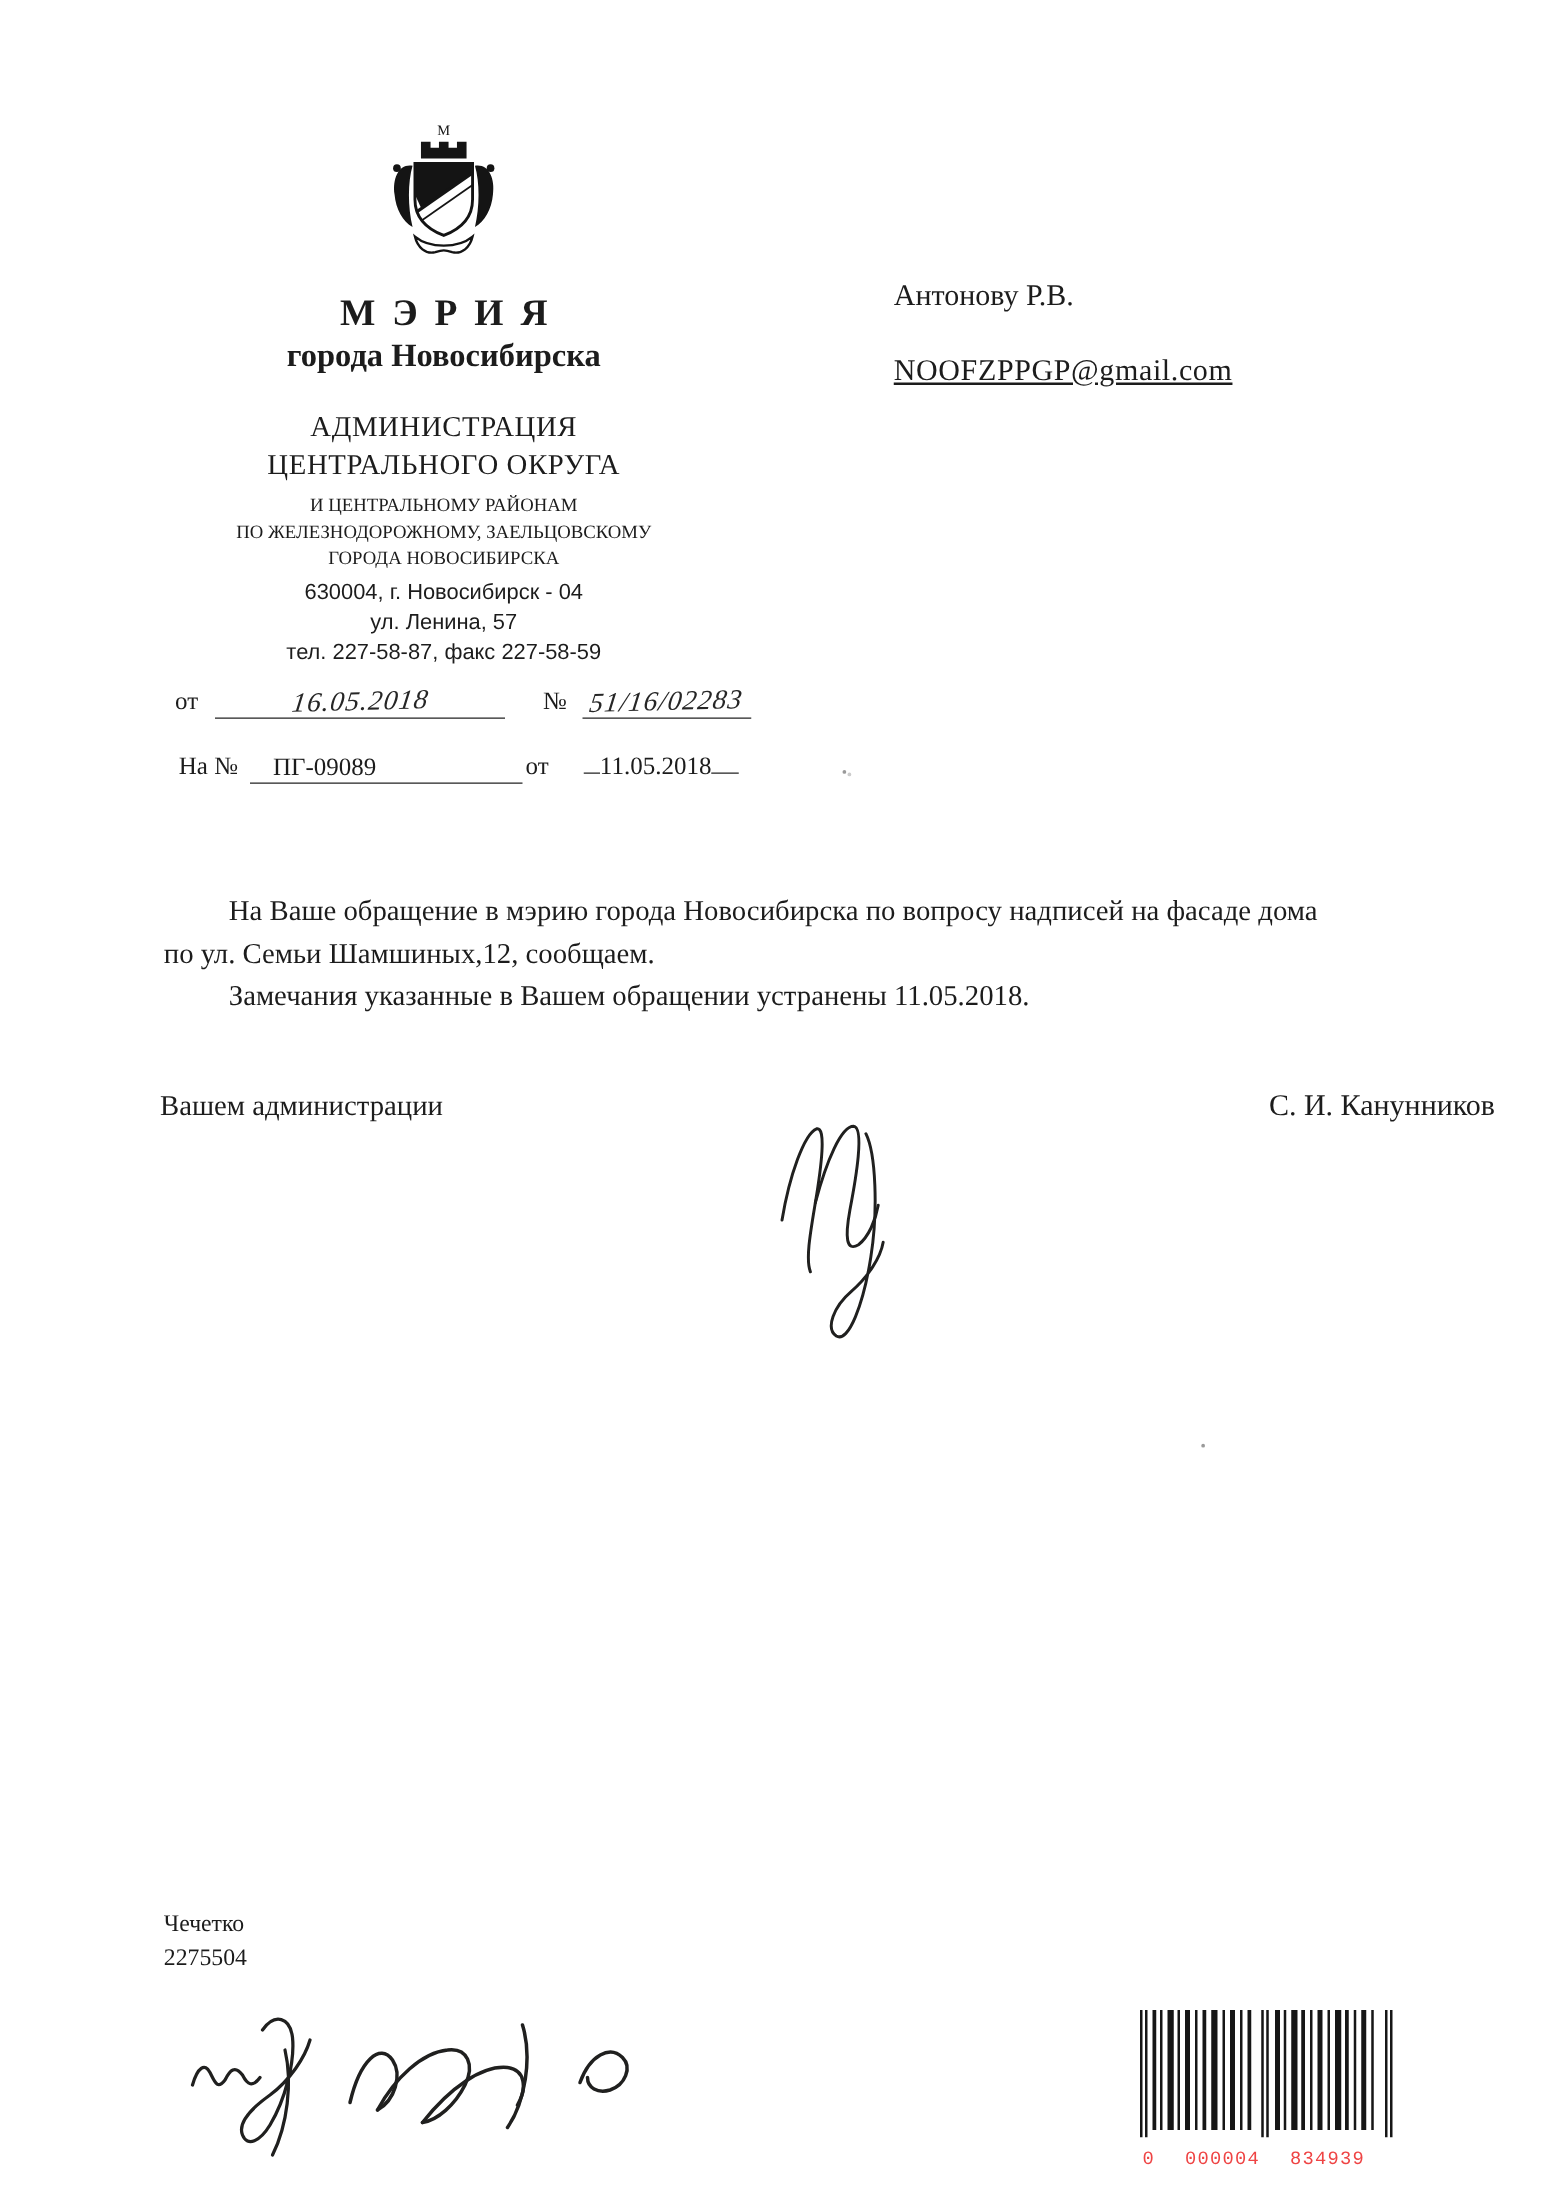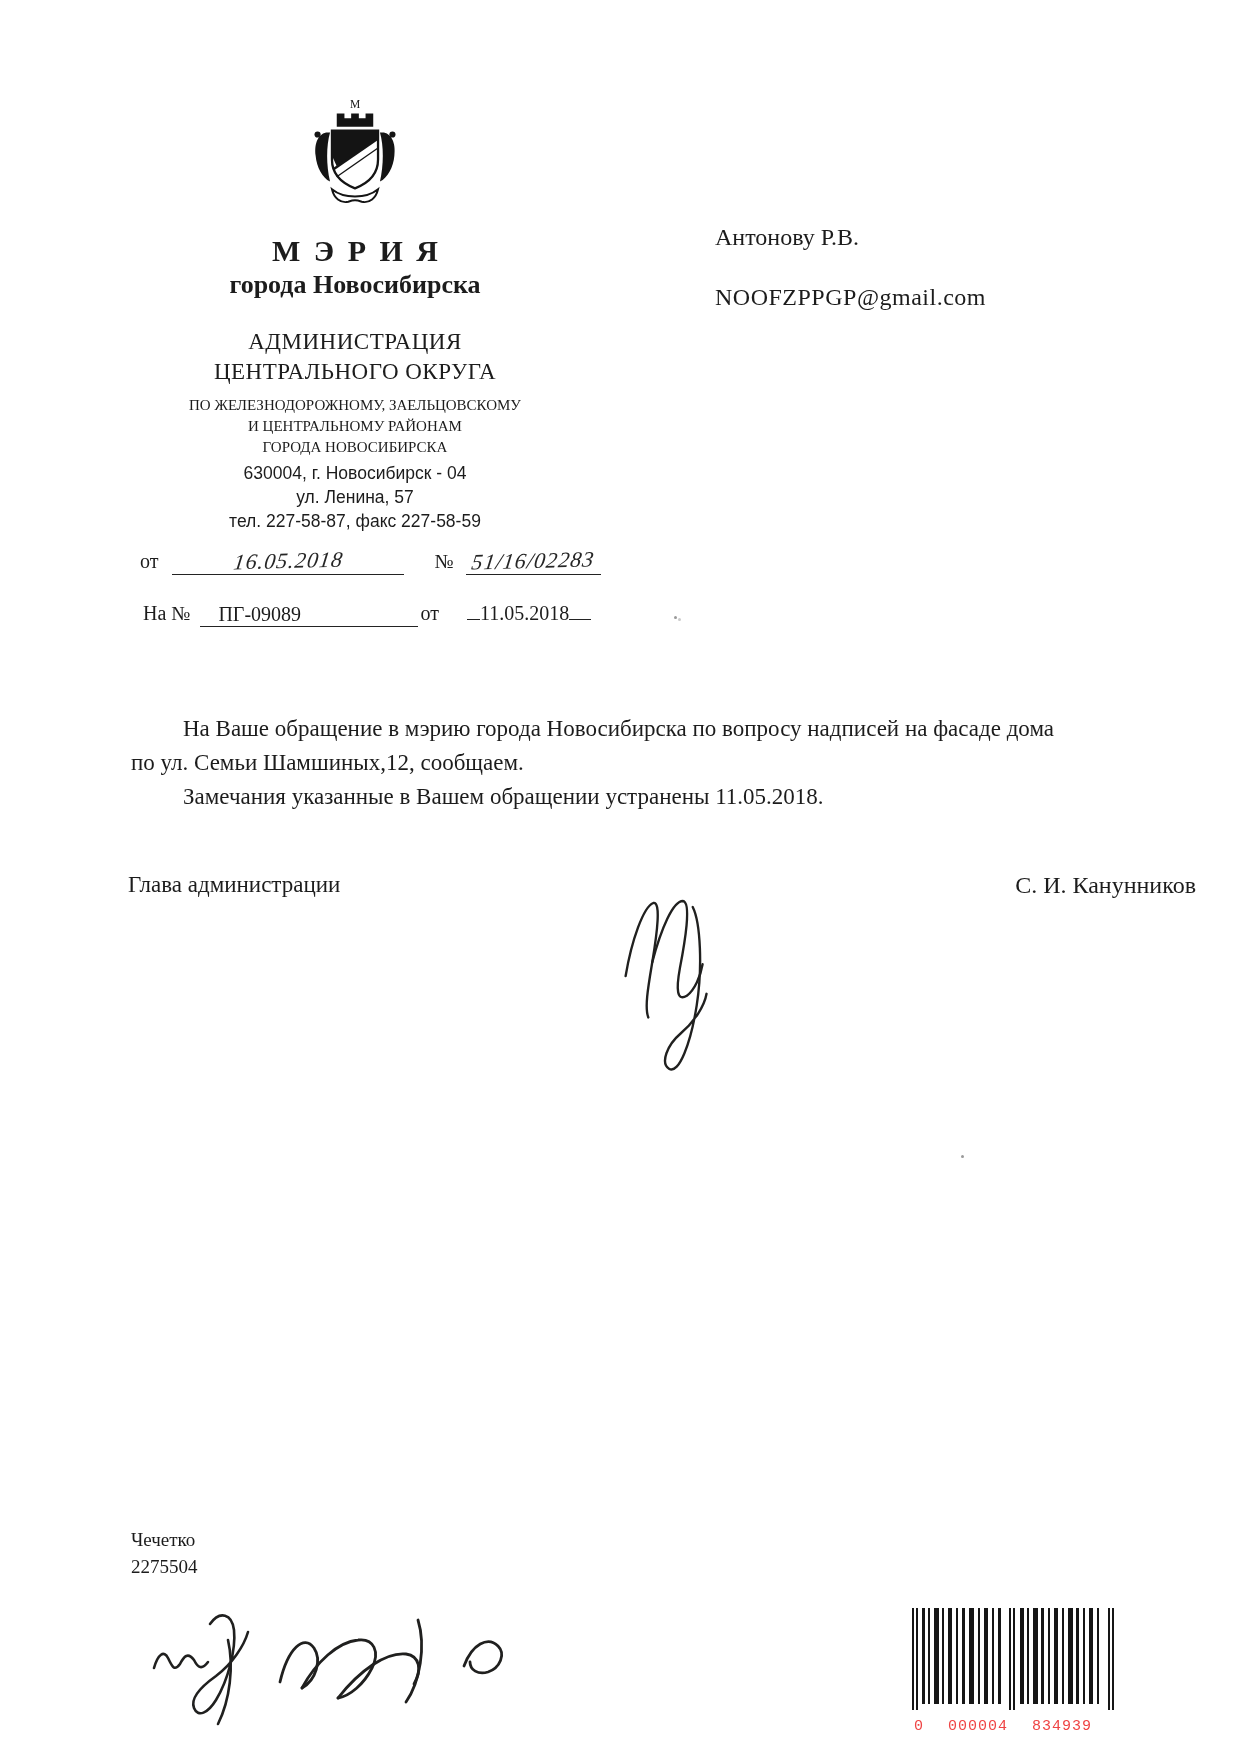--- a/index.html
+++ b/index.html
@@ -25,21 +25,21 @@
   .ink {
     font-style:italic; font-size:22px; color:#262626;
     transform:skewX(-9deg) rotate(-1.5deg); display:inline-block;
     letter-spacing:1px;
   }
   .typed-field { text-align:left; padding-left:18px; font-size:20px; }
   .uscore { display:inline-block; border-bottom:1.6px solid #232323; height:4px; }
   
   .recipient { position:absolute; left:715px; top:222px; }
   .recipient-name { font-size:24px; line-height:30px; }
-  .recipient-email { font-size:24px; margin-top:32px; letter-spacing:0.5px; }
+  .recipient-email { font-size:24px; margin-top:32px; letter-spacing:0.5px;text-decoration:underline; }
   
   .body-text { position:absolute; left:131px; top:712px; width:948px; }
   .body-text p { margin:0; font-size:23px; line-height:34px; text-indent:52px; }
   
   .sig-row { position:absolute; left:128px; top:872px; width:1068px; display:flex; justify-content:space-between; align-items:flex-start; }
   .sig-title { font-size:23px; }
   .sig-name { font-size:24px; }
   .main-signature { position:absolute; left:598px; top:876px; }
   
   .executor { position:absolute; left:131px; top:1526px; font-size:19px; line-height:27px; }
@@ -70,22 +70,22 @@
       <path d="M76,38 C87,36 93,48 91,62 C90,74 84,85 76,89 C80,72 80,52 76,38 z" fill="#141414"></path>
       <circle cx="11" cy="40" r="3.2" fill="#141414"></circle>
       <circle cx="89" cy="40" r="3.2" fill="#141414"></circle>
       <path d="M26,97 C38,107 62,107 74,97 C72,106 65,112 57,110 C51,108 49,108 43,110 C35,112 28,106 26,97 z" fill="none" stroke="#141414" stroke-width="2"></path>
     </svg>
     <div class="org-line1">МЭРИЯ</div>
     <div class="org-line2">города Новосибирска</div>
     <div class="dept-line">АДМИНИСТРАЦИЯ</div>
     <div class="dept-line">ЦЕНТРАЛЬНОГО ОКРУГА</div>
     <div class="subdept">
+      <div class="subdept-line">И ЦЕНТРАЛЬНОМУ РАЙОНАМ</div>
       <div class="subdept-line">ПО ЖЕЛЕЗНОДОРОЖНОМУ, ЗАЕЛЬЦОВСКОМУ</div>
-      <div class="subdept-line">И ЦЕНТРАЛЬНОМУ РАЙОНАМ</div>
       <div class="subdept-line">ГОРОДА НОВОСИБИРСКА</div>
     </div>
     <div class="contact">
       <div class="contact-line">630004, г. Новосибирск - 04</div>
       <div class="contact-line">ул. Ленина, 57</div>
       <div class="contact-line">тел. 227-58-87, факс 227-58-59</div>
     </div>
   </div>
 
   <div class="ref-row1">
@@ -114,21 +114,21 @@
     <div class="recipient-name">Антонову Р.В.</div>
     <div class="recipient-email">NOOFZPPGP@gmail.com</div>
   </div>
 
   <div class="body-text">
     <p>На Ваше обращение в мэрию города Новосибирска по вопросу надписей на фасаде дома по ул. Семьи Шамшиных,12, сообщаем.</p>
     <p>Замечания указанные в Вашем обращении устранены 11.05.2018.</p>
   </div>
 
   <div class="sig-row">
-    <span class="sig-title">Глава администрации</span>
+    <span class="sig-title">Вашем администрации</span>
     <span class="sig-name">С. И. Канунников</span>
   </div>
 
   <svg class="main-signature sigpath" width="148" height="205" viewBox="0 0 150 205">
     <path stroke-width="2.4" d="M28,100 C34,64 46,30 56,26 C64,24 60,56 55,86 C51,110 47,132 51,142"></path>
     <path stroke-width="2.4" d="M55,86 C64,52 76,24 86,24 C95,25 88,66 83,92 C79,114 80,126 90,120 C98,114 104,100 106,88"></path>
     <path stroke-width="2.4" d="M96,30 C104,46 106,92 100,130 C94,168 82,200 72,194 C63,188 70,170 84,158 C98,146 108,130 110,118"></path>
   </svg>
 
   <div class="executor">

